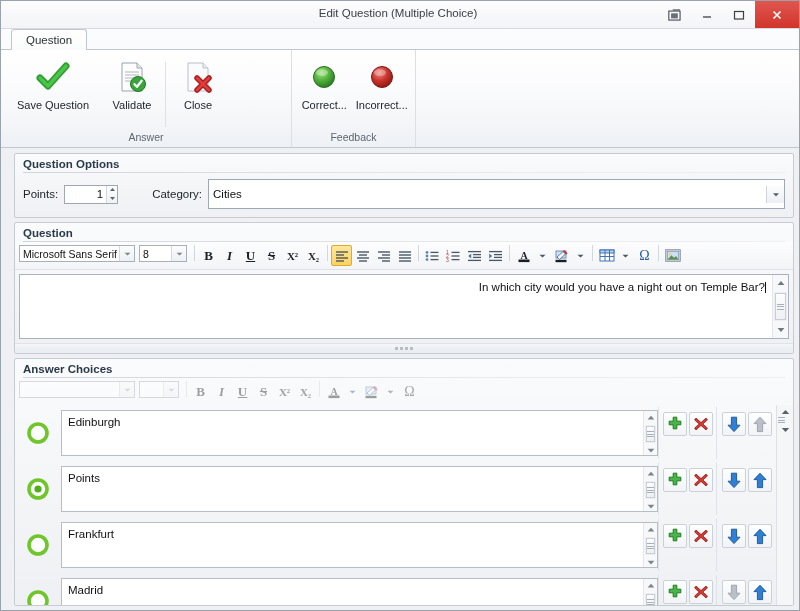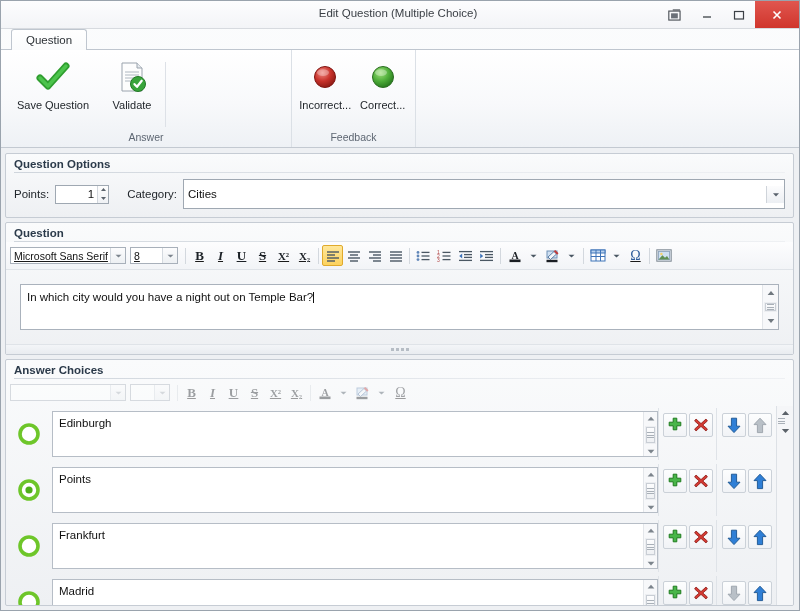--- a/index.html
+++ b/index.html
@@ -58,21 +58,21 @@
   }
   .rgroup.sep{border-right:1px solid #dbe0e6;}
   .rbtn{
     width:74px;display:flex;flex-direction:column;align-items:center;
     padding-top:4px;cursor:default;
   }
   .rbtn .lbl{margin-top:5px;font-size:11px;color:#1c2126;text-align:center;white-space:nowrap;}
   .rbtn .ico{height:34px;display:flex;align-items:center;justify-content:center;}
   .inner-sep{width:1px;background:#dde1e7;margin:6px 2px 4px 2px;align-self:stretch;}
   
-  .content{flex:1;overflow:hidden;padding:5px 5px 4px 4px;box-sizing:border-box;
+  .content{flex:1;overflow:hidden;padding:5px 5px 4px 13px;box-sizing:border-box;
     display:flex;flex-direction:column;gap:4px;background:#eef0f3;}
   .panel{
     border:1px solid #c6ccd4;background:linear-gradient(#fafbfc,#eef0f3);
     border-radius:2px;box-sizing:border-box;
   }
   .panel-title{
     font-weight:bold;font-size:11.5px;color:#2b3a4a;
     padding:4px 8px 3px 8px;position:relative;
   }
   .panel-title:after{
@@ -95,45 +95,44 @@
     box-sizing:border-box;
   }
   .combo .val{flex:1;padding-left:4px;font-size:11.5px;color:#111;}
   .combo .arw{
     width:17px;height:17px;border-left:1px solid #cfd4da;
     background:linear-gradient(#fcfcfd,#eceff3);
     display:flex;align-items:center;justify-content:center;
   }
   
   .rtoolbar{
-    display:flex;align-items:center;gap:0px;padding:3px 4px;
+    display:flex;align-items:flex-start;gap:0px;padding:3px 4px;
     background:linear-gradient(#fdfdfe,#f2f4f7);
     border-bottom:1px solid #dfe3e8;
-    text-decoration:underline;
   }
   .tb-combo{
     height:17px;border:1px solid #a8b0ba;background:#fff;display:flex;align-items:center;
     box-sizing:border-box;margin-right:4px;
   }
   .tb-combo .v{flex:1;padding-left:3px;font-size:10.5px;color:#111;overflow:hidden;white-space:nowrap;}
   .tb-combo .a{width:14px;height:15px;border-left:1px solid #d4d9df;
     background:linear-gradient(#fcfcfd,#edf0f3);display:flex;align-items:center;justify-content:center;}
   .tbtn{
     width:21px;height:21px;display:flex;align-items:center;justify-content:center;
     font-size:12px;color:#1c2126;cursor:default;border:1px solid transparent;box-sizing:border-box;
   }
   .tbtn.active{
     background:linear-gradient(#ffe79a,#fcd25e);border:1px solid #e0aa2c;border-radius:2px;
   }
   .tbtn.small{width:17px;}
   .tb-sep{width:1px;height:16px;background:#d3d8de;margin:0 3px;}
   .disabled{opacity:.42;}
   
   .editor-wrap{
-    margin:14px;border:1px solid #aab2bc;background:#fff;display:flex;box-sizing:border-box;
+    margin:4px;border:1px solid #aab2bc;background:#fff;display:flex;box-sizing:border-box;text-align:right;
   }
   .editor-area{flex:1;padding:5px 6px;font-size:11.5px;color:#111;line-height:1.3;}
   .caret{display:inline-block;width:1px;height:11px;background:#111;vertical-align:-2px;}
   
   .vsb{
     width:16px;background:#f7f8fa;border-left:1px solid #e3e6ea;
     display:flex;flex-direction:column;align-items:center;box-sizing:border-box;
   }
   .vsb .sb-arrow{
     height:16px;width:16px;display:flex;align-items:center;justify-content:center;flex:0 0 16px;
@@ -240,57 +239,68 @@
               </g>
               <circle cx="22" cy="23" r="7.5" fill="#39a53b" stroke="#237a26"></circle>
               <path d="M18.5 23.2 L21 25.8 L25.7 19.8" stroke="#ffffff" stroke-width="2.3" fill="none" stroke-linecap="round" stroke-linejoin="round"></path>
             </svg>
           </div>
           <div class="lbl">Validate</div>
         </div>
 
         <div class="inner-sep"></div>
 
+        <div class="rbtn" style="width:60px;">
+          <div class="ico">
+            <svg width="32" height="32" viewBox="0 0 32 32">
+              <path d="M6 2 H21 L26 7 V30 H6 Z" fill="#fafbfc" stroke="#b9c0c8"></path>
+              <path d="M21 2 L21 7 L26 7" fill="#e9edf1" stroke="#b9c0c8"></path>
+              <path d="M15 17 L27 29 M27 17 L15 29" stroke="#a81f1f" stroke-width="5.5" stroke-linecap="round"></path>
+              <path d="M15 17 L27 29 M27 17 L15 29" stroke="#e03c3c" stroke-width="2.6" stroke-linecap="round"></path>
+            </svg>
+          </div>
+          <div class="lbl">Close</div>
+        </div>
       </div>
       <div class="glabel">Answer</div>
     </div>
 
     <div class="rgroup sep" style="width:123px;">
       <div class="items">
+        <div class="rbtn" style="width:60px;">
+          <div class="ico">
+            <svg width="26" height="26" viewBox="0 0 26 26">
+              <defs>
+                  <radialGradient id="gg" cx="38%" cy="30%" r="72%">
+                <stop offset="0%" stop-color="#9ee07a"></stop>
+                    <stop offset="55%" stop-color="#4fae3a"></stop>
+                    <stop offset="100%" stop-color="#277a1d"></stop>
+              </radialGradient>
+                </defs>
+              <circle cx="13" cy="13" r="10.5" fill="url(#gg)" stroke="#2c6e22"></circle>
+              <ellipse cx="11" cy="8.6" rx="6" ry="3.4" fill="#ffffff" opacity="0.33"></ellipse>
+            </svg>
+          </div>
+          <div class="lbl">Correct...</div>
+        </div>
         <div class="rbtn" style="width:62px;">
           <div class="ico">
             <svg width="26" height="26" viewBox="0 0 26 26">
               <defs>
                   <radialGradient id="rg" cx="38%" cy="30%" r="72%">
                 <stop offset="0%" stop-color="#f08a82"></stop>
                     <stop offset="55%" stop-color="#c8322b"></stop>
                     <stop offset="100%" stop-color="#8d1a14"></stop>
               </radialGradient>
                 </defs>
               <circle cx="13" cy="13" r="10.5" fill="url(#rg)" stroke="#801612"></circle>
               <ellipse cx="11" cy="8.6" rx="6" ry="3.4" fill="#ffffff" opacity="0.3"></ellipse>
             </svg>
           </div>
           <div class="lbl">Incorrect...</div>
-        </div>
-        <div class="rbtn" style="width:60px;">
-          <div class="ico">
-            <svg width="26" height="26" viewBox="0 0 26 26">
-              <defs>
-                  <radialGradient id="gg" cx="38%" cy="30%" r="72%">
-                <stop offset="0%" stop-color="#9ee07a"></stop>
-                    <stop offset="55%" stop-color="#4fae3a"></stop>
-                    <stop offset="100%" stop-color="#277a1d"></stop>
-              </radialGradient>
-                </defs>
-              <circle cx="13" cy="13" r="10.5" fill="url(#gg)" stroke="#2c6e22"></circle>
-              <ellipse cx="11" cy="8.6" rx="6" ry="3.4" fill="#ffffff" opacity="0.33"></ellipse>
-            </svg>
-          </div>
-          <div class="lbl">Correct...</div>
         </div>
       </div>
       <div class="glabel">Feedback</div>
     </div>
 
     <div class="rgroup" style="flex:1;"></div>
   </div>
 
   <div class="content">
 
@@ -306,21 +316,21 @@
                   <path d="M3.5 1 L6 4 L1 4 Z" fill="#5b636c"></path>
                 </svg>
             </div>
             <div>
               <svg width="7" height="5" viewBox="0 0 7 5">
                   <path d="M3.5 4 L1 1 L6 1 Z" fill="#5b636c"></path>
                 </svg>
             </div>
           </div>
         </div>
-        <span class="lbl-s" style="margin-left:12px;">Category:</span>
+        <span class="lbl-s" style="margin-left:28px;">Category:</span>
         <div class="combo">
           <span class="val">Cities</span>
           <span class="arw">
             <svg width="8" height="5" viewBox="0 0 8 5">
                 <path d="M1 1.2 L7 1.2 L4 4.4 Z" fill="#58616b"></path>
               </svg>
           </span>
         </div>
       </div>
     </div>

